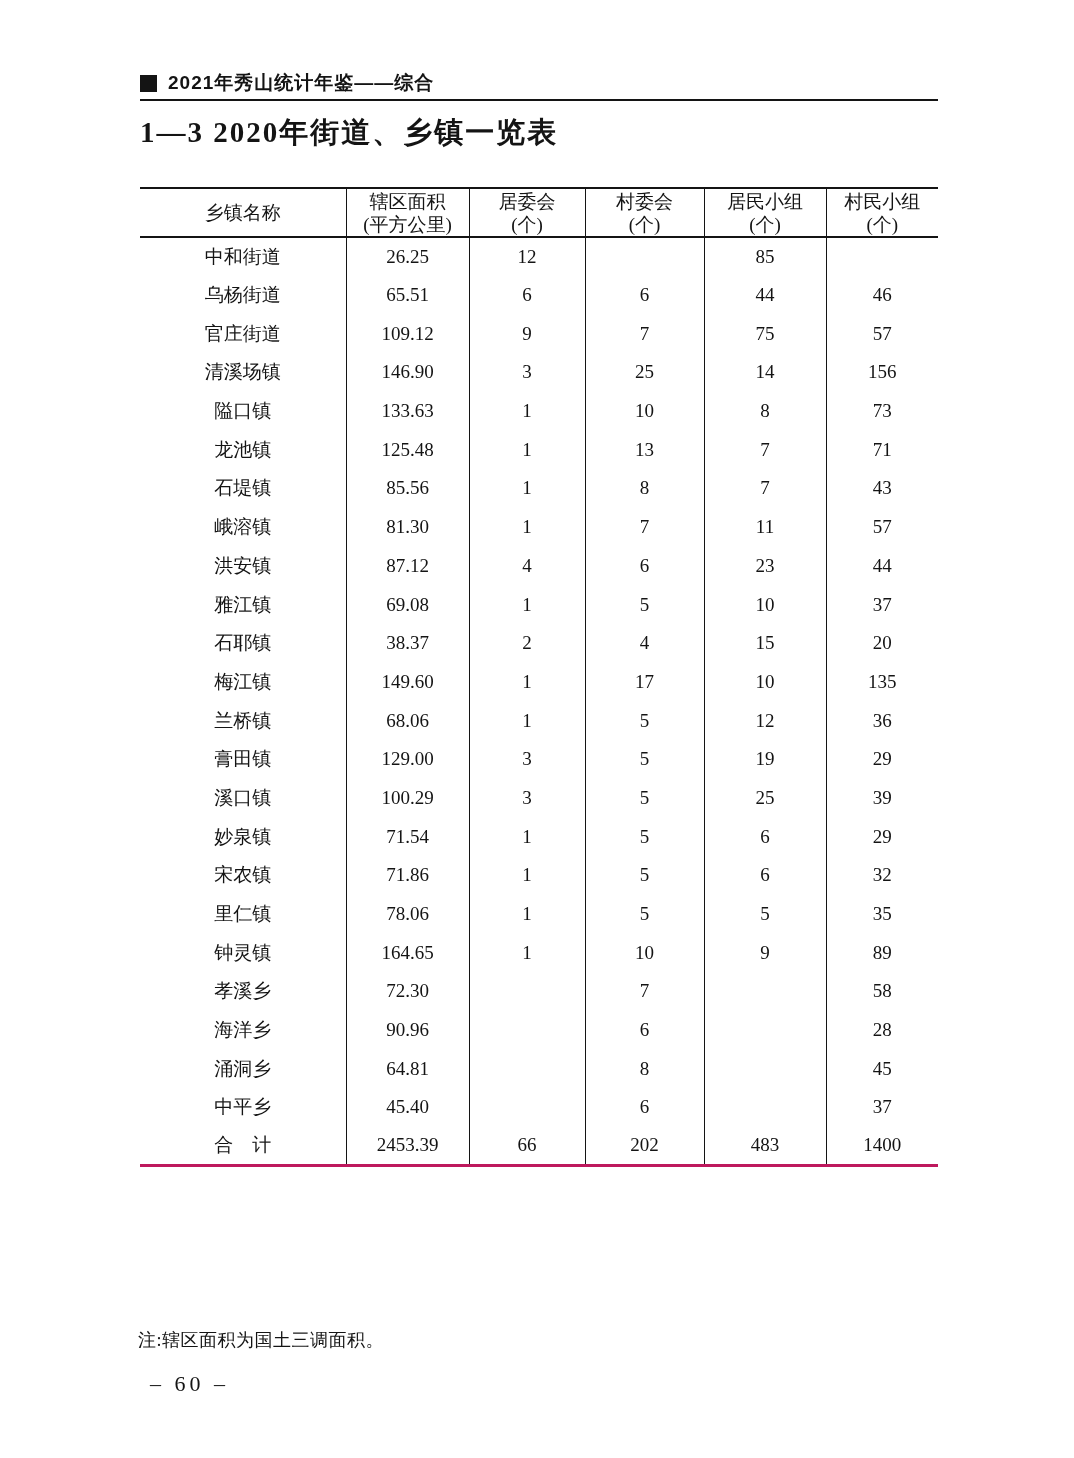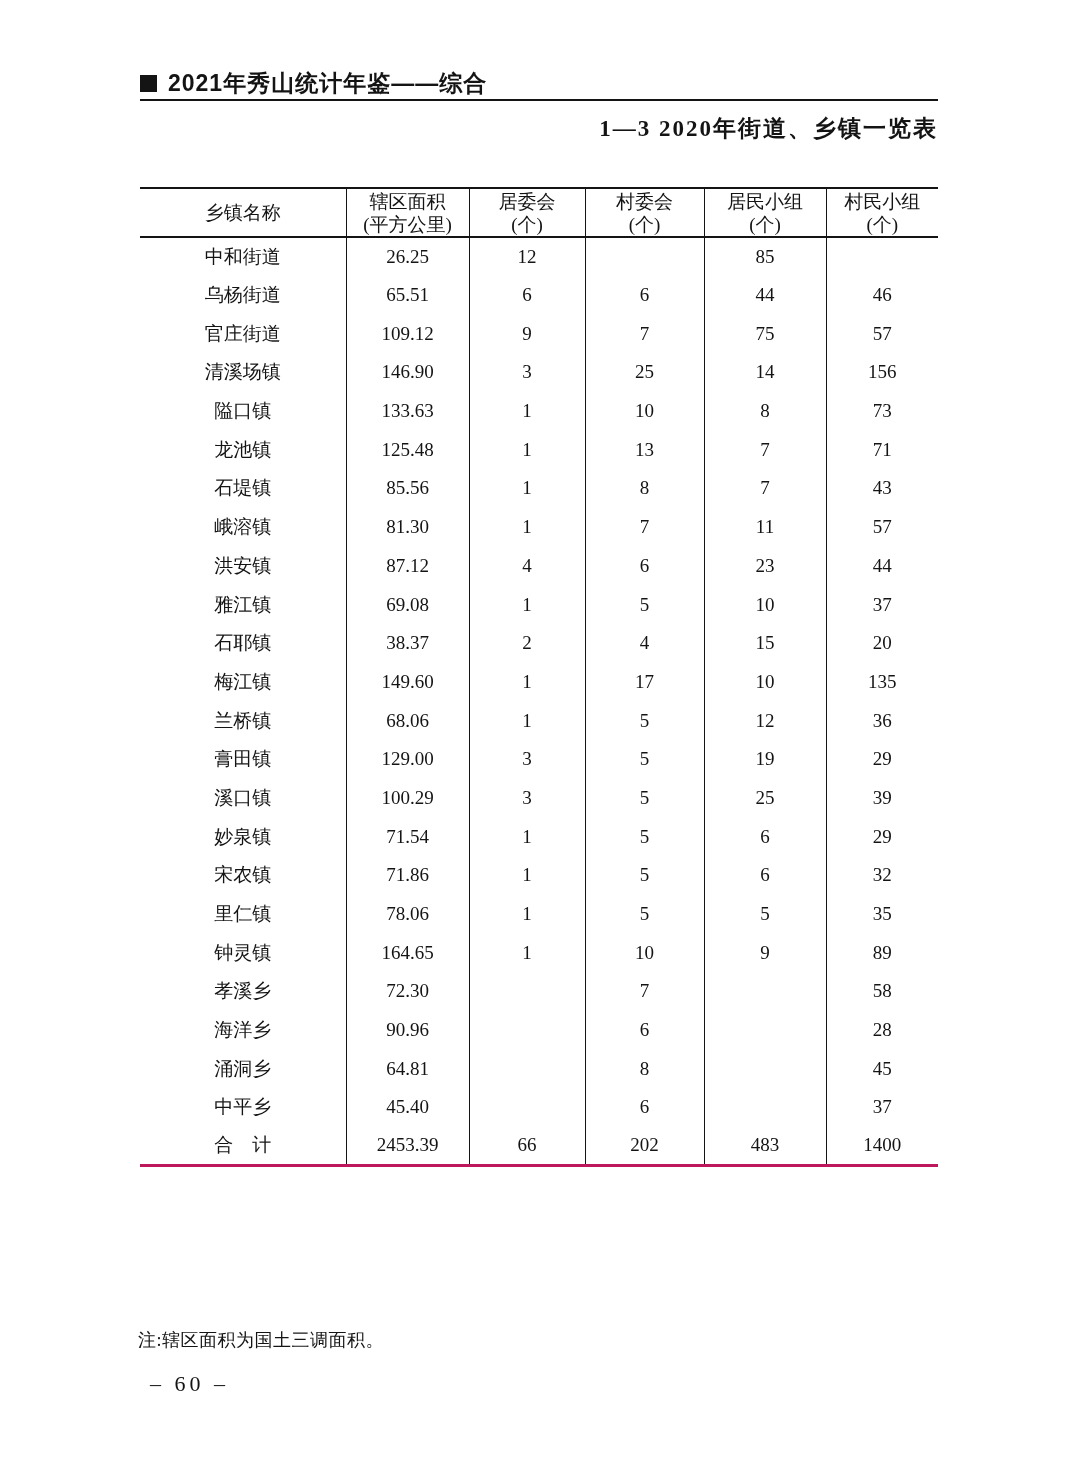--- a/index.html
+++ b/index.html
@@ -19,21 +19,21 @@
   .page-header {
     position: absolute;
     left: 140px;
     top: 71px;
     width: 798px;
     height: 24px;
     display: flex;
     align-items: center;
     font-family: "Liberation Sans", "DejaVu Sans", sans-serif;
     font-weight: bold;
-    font-size: 23px;
+    font-size: 19px;
     letter-spacing: 1px;
   }
   .marker-square {
     display: inline-block;
     width: 17px;
     height: 17px;
     background: #141414;
     margin-right: 11px;
     flex: 0 0 auto;
   }
@@ -45,22 +45,22 @@
     height: 0;
     border-top: 2px solid #141414;
   }
 
   
   .table-title {
     position: absolute;
     left: 140px;
     top: 113px;
     width: 798px;
-    text-align: right;
-    font-size: 23px;
+    text-align: left;
+    font-size: 29px;
     font-weight: bold;
     letter-spacing: 2px;
   }
 
   
   table.stats {
     position: absolute;
     left: 140px;
     top: 187px;
     width: 798px;

